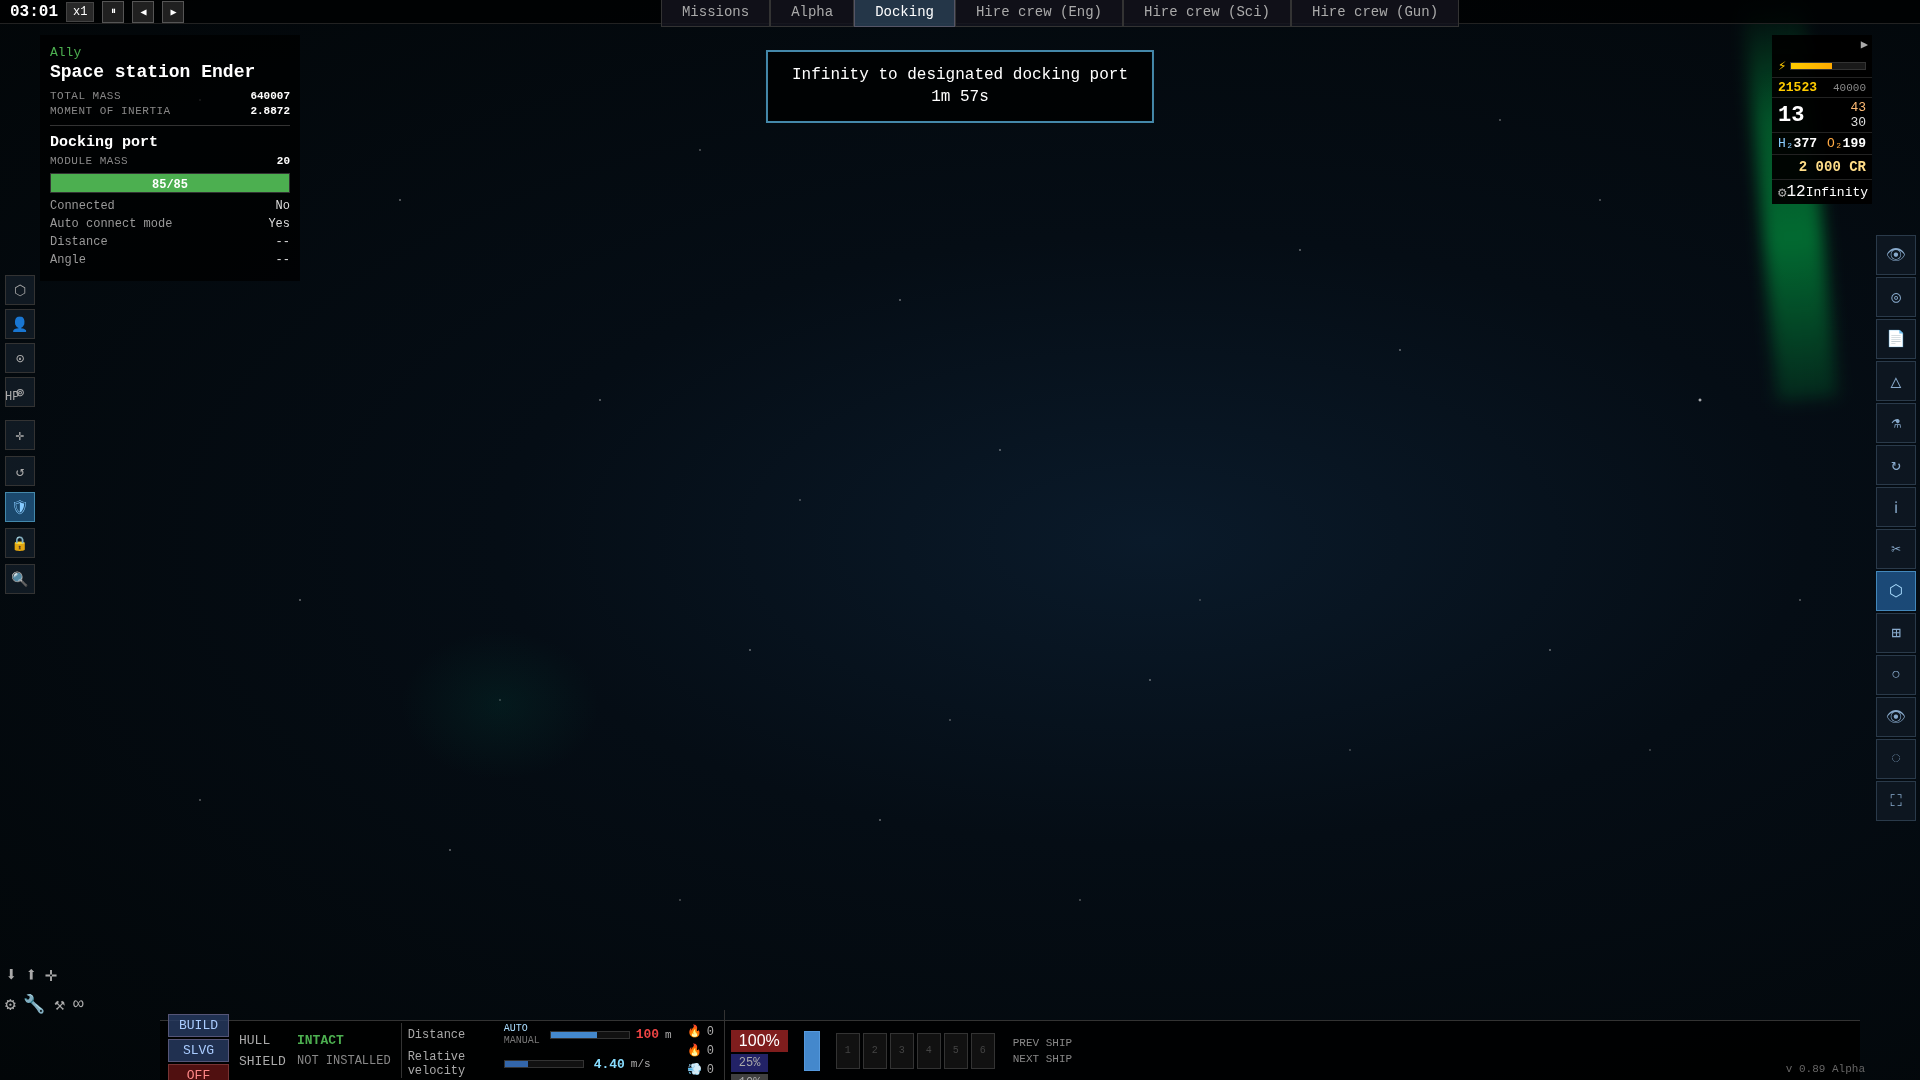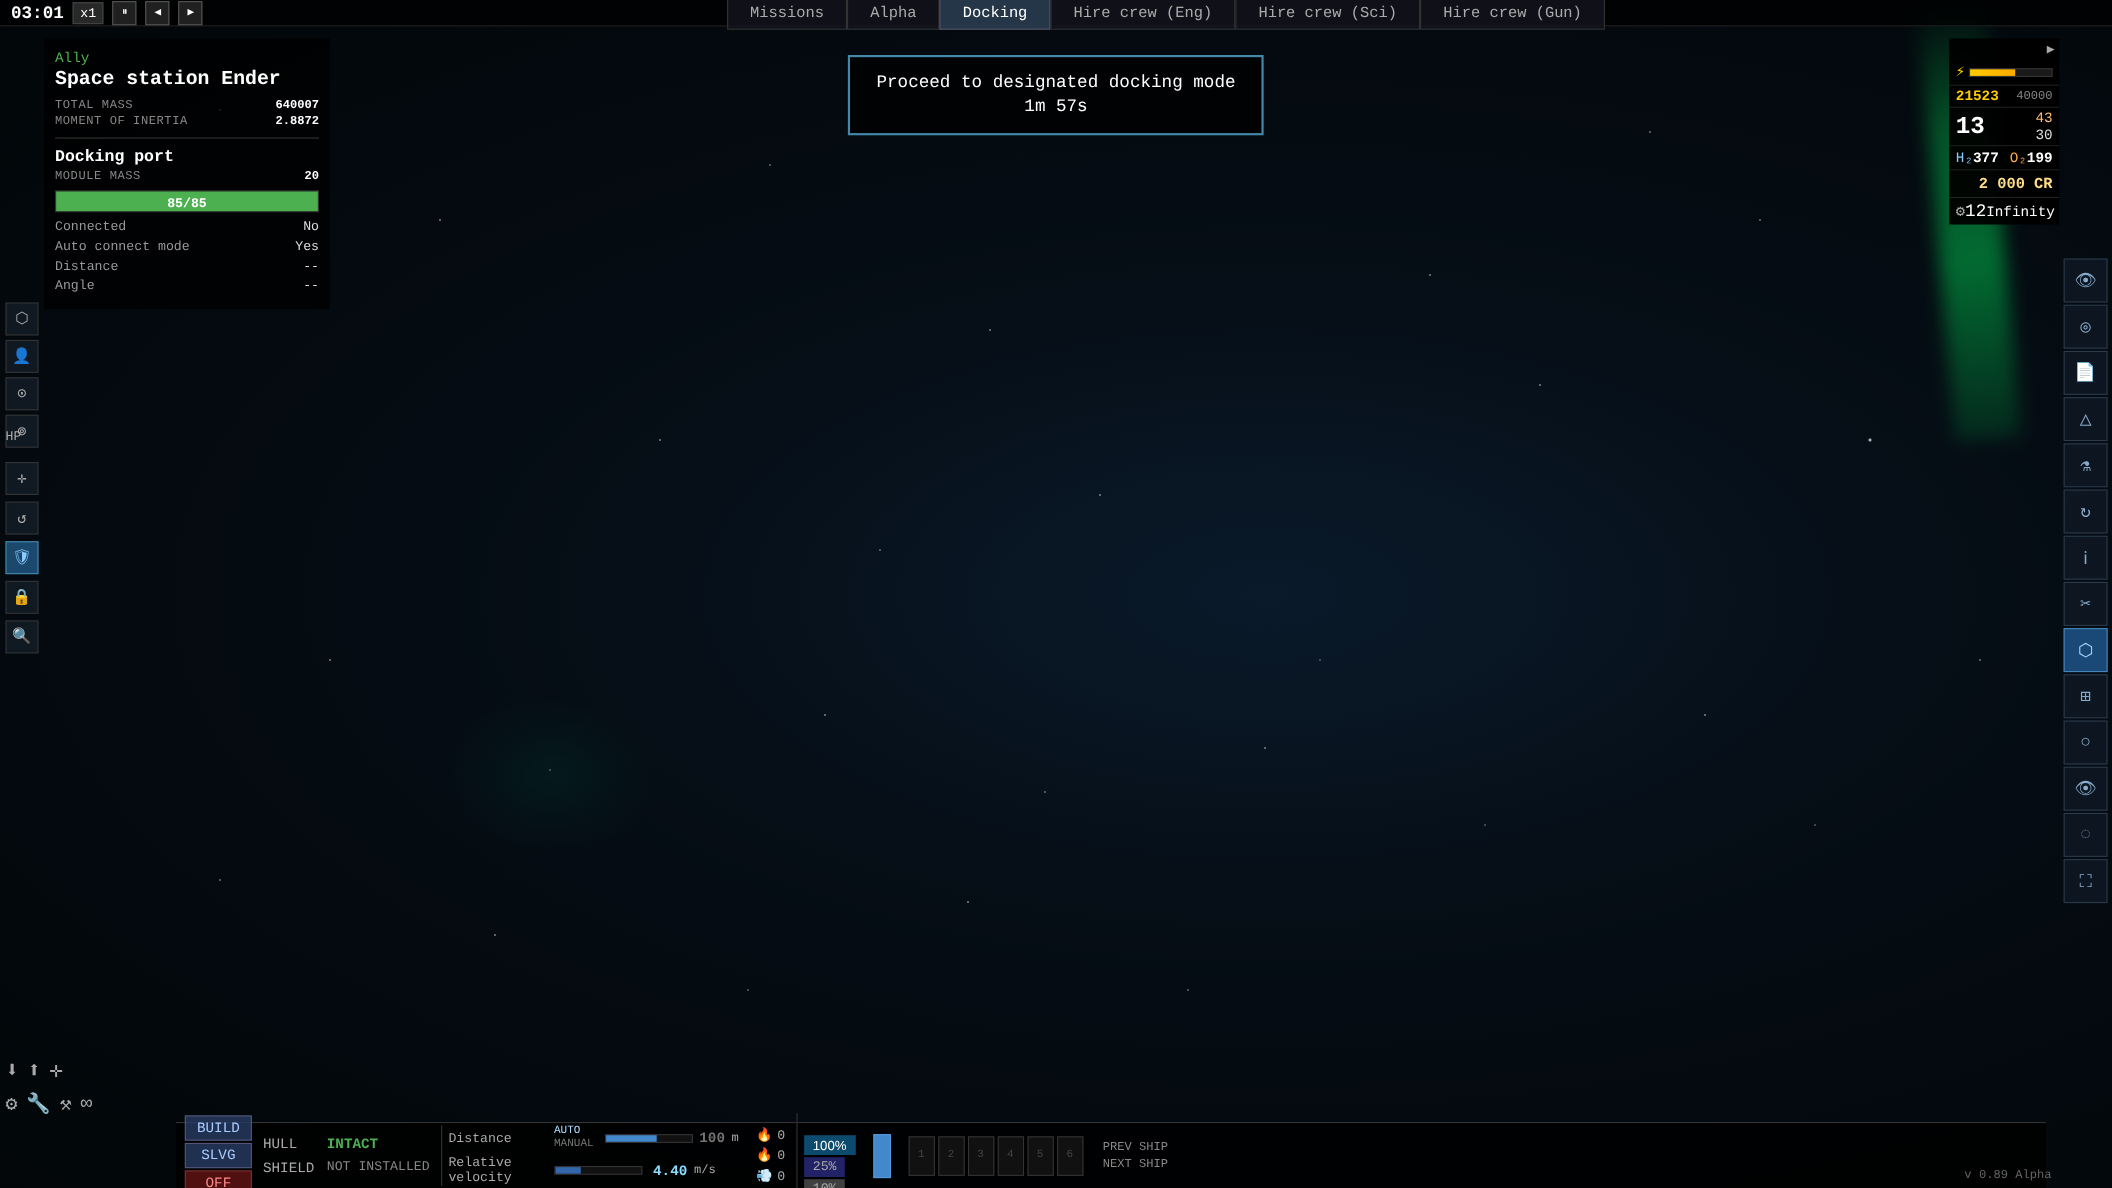--- a/index.html
+++ b/index.html
@@ -425,21 +425,21 @@
       position: relative;
     }
 
     .distance-bar-fill {
       height: 100%;
       background: #4488cc;
       width: 60%;
     }
 
     .dist-value {
-      color: #737373;
+      color: #ef4444;
       font-size: 13px;
       font-weight: bold;
     }
 
     .dist-unit { color: #aaa; font-size: 11px; }
 
     .vel-value { color: #88ddff; font-size: 13px; font-weight: bold; }
     .vel-unit { color: #aaa; font-size: 11px; }
 
     .fire-icons {
@@ -465,25 +465,25 @@
       border-left: 1px solid #333;
     }
 
     .pct-row {
       display: flex;
       align-items: center;
       gap: 4px;
     }
 
     .pct-btn {
-      background: #0c4a6e;
+      background: #7f1d1d;
       border: none;
       color: #fff;
       padding: 2px 8px;
-      font-size: 12px;
+      font-size: 16px;
       cursor: pointer;
       margin-top: 20px;
     }
 
     .pct-25 {
       background: #226;
       color: #aaa;
       padding: 2px 8px;
       font-size: 12px;
     }
@@ -554,21 +554,21 @@
     <div class="nav-tab">Missions</div>
     <div class="nav-tab">Alpha</div>
     <div class="nav-tab active">Docking</div>
     <div class="nav-tab">Hire crew (Eng)</div>
     <div class="nav-tab">Hire crew (Sci)</div>
     <div class="nav-tab">Hire crew (Gun)</div>
   </div>
 </div>
 
 <div class="mission-notification">
-  <div class="mission-text">Proceed to designated docking mode</div>
+  <div class="mission-text">Infinity to designated docking port</div>
   <div class="mission-text">1m 57s</div>
 </div>
 
 <div class="left-panel" style="margin-left:40px;">
   <div class="ally-label">Ally</div>
   <div class="station-name">Space station Ender</div>
 
   <div class="stat-row">
     <span class="stat-label">TOTAL MASS</span>
     <span class="stat-value">640007</span>

